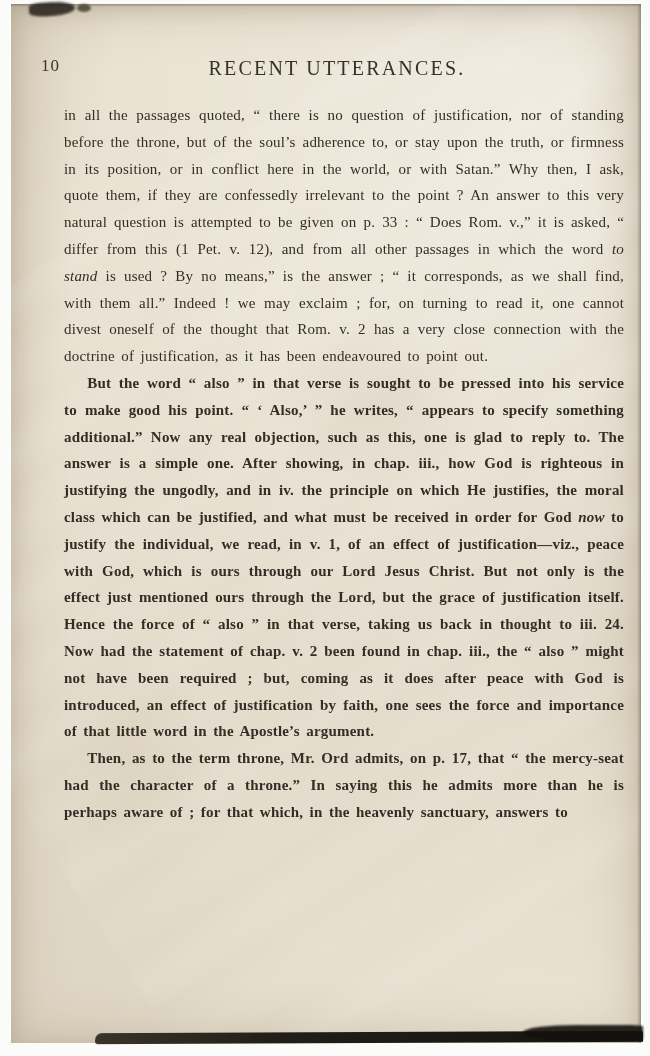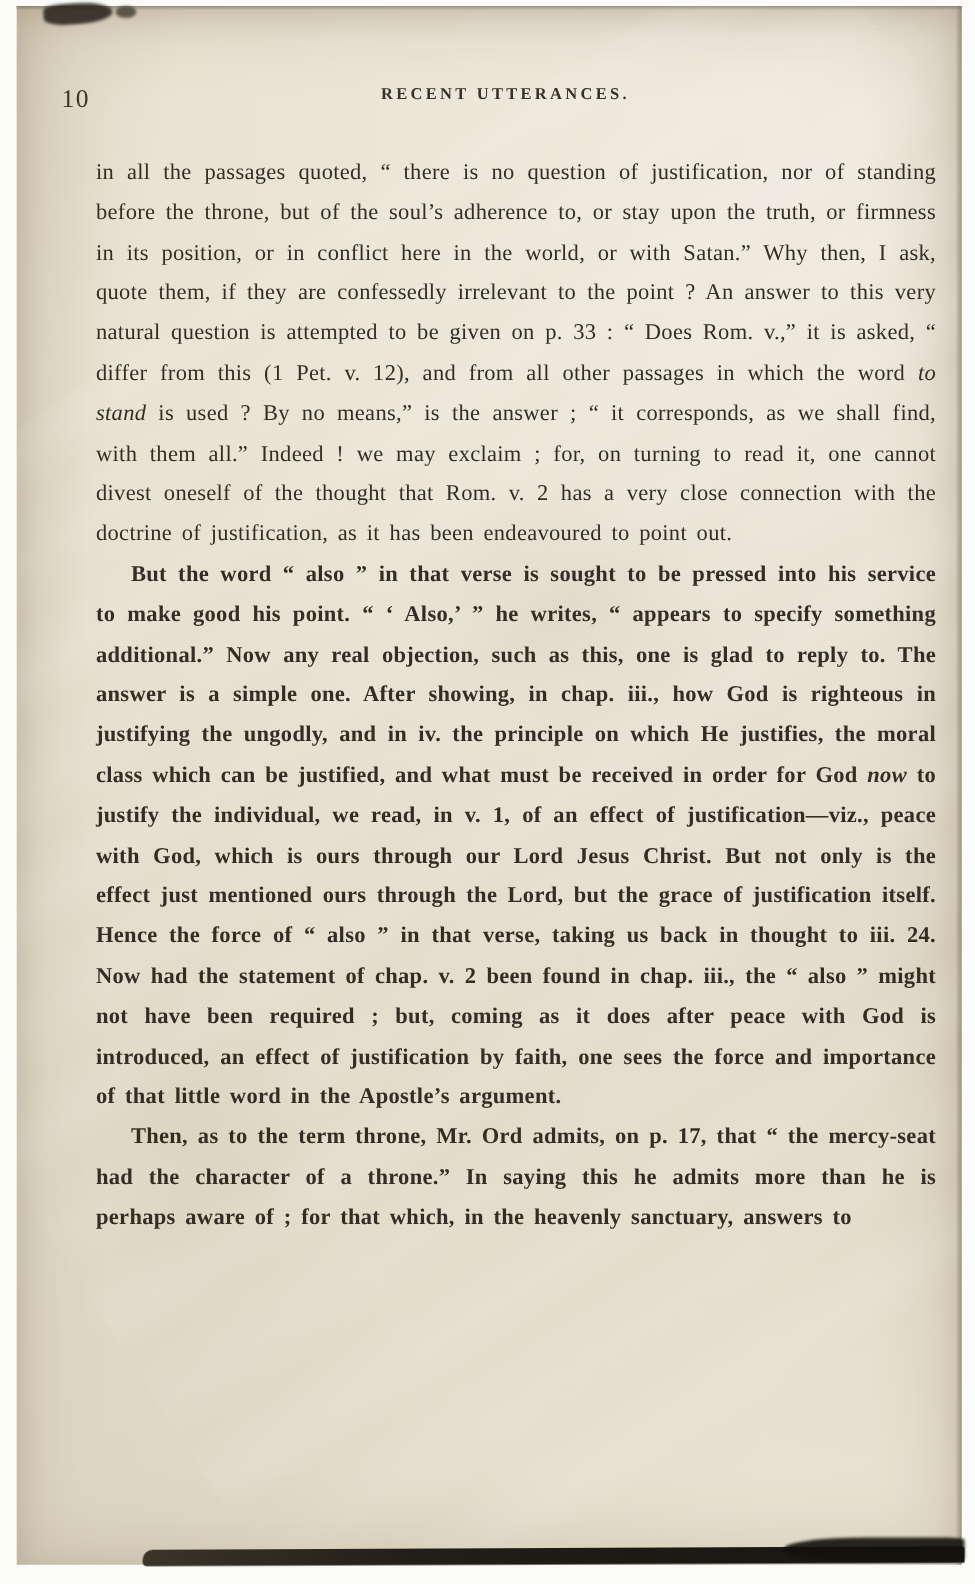--- a/index.html
+++ b/index.html
@@ -44,21 +44,21 @@
   .head-row{
     position:absolute; left:26px; right:4px; top:50px; height:26px;
   }
   .pagenum{
     position:absolute; left:4px; top:2px;
     font-size:17px; color:#3b352c; letter-spacing:1px;
   }
   .running-title{
     position:absolute; left:0; right:0; top:3px;
     text-align:center;
-    font-size:11px; font-weight:700;
+    font-size:20px; font-weight:400;
     letter-spacing:2.2px;
     color:#36312a;
   }
 
   
   .body{
     position:absolute; left:21px; right:17px; top:98px;
     color:#332d25;
     font-size:15px;
     line-height:26.8px;

